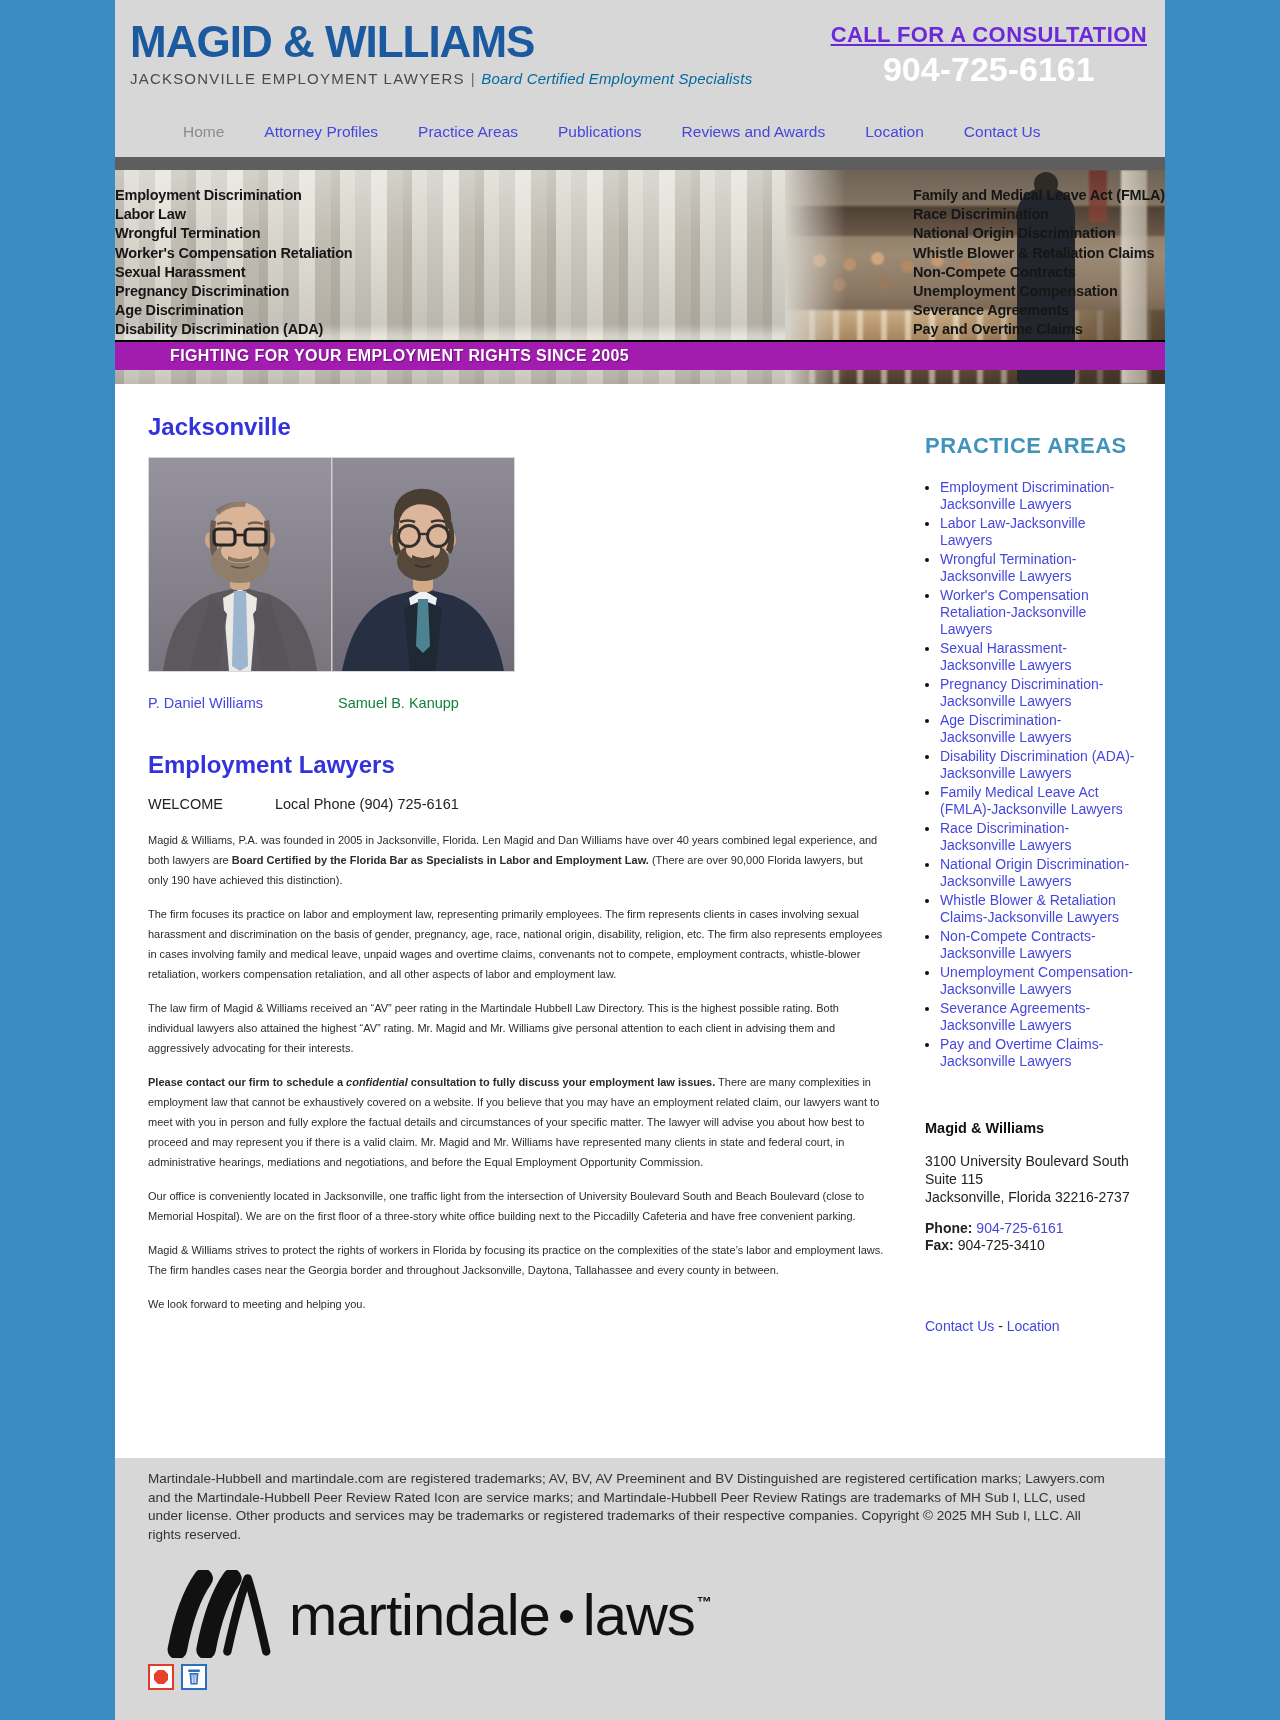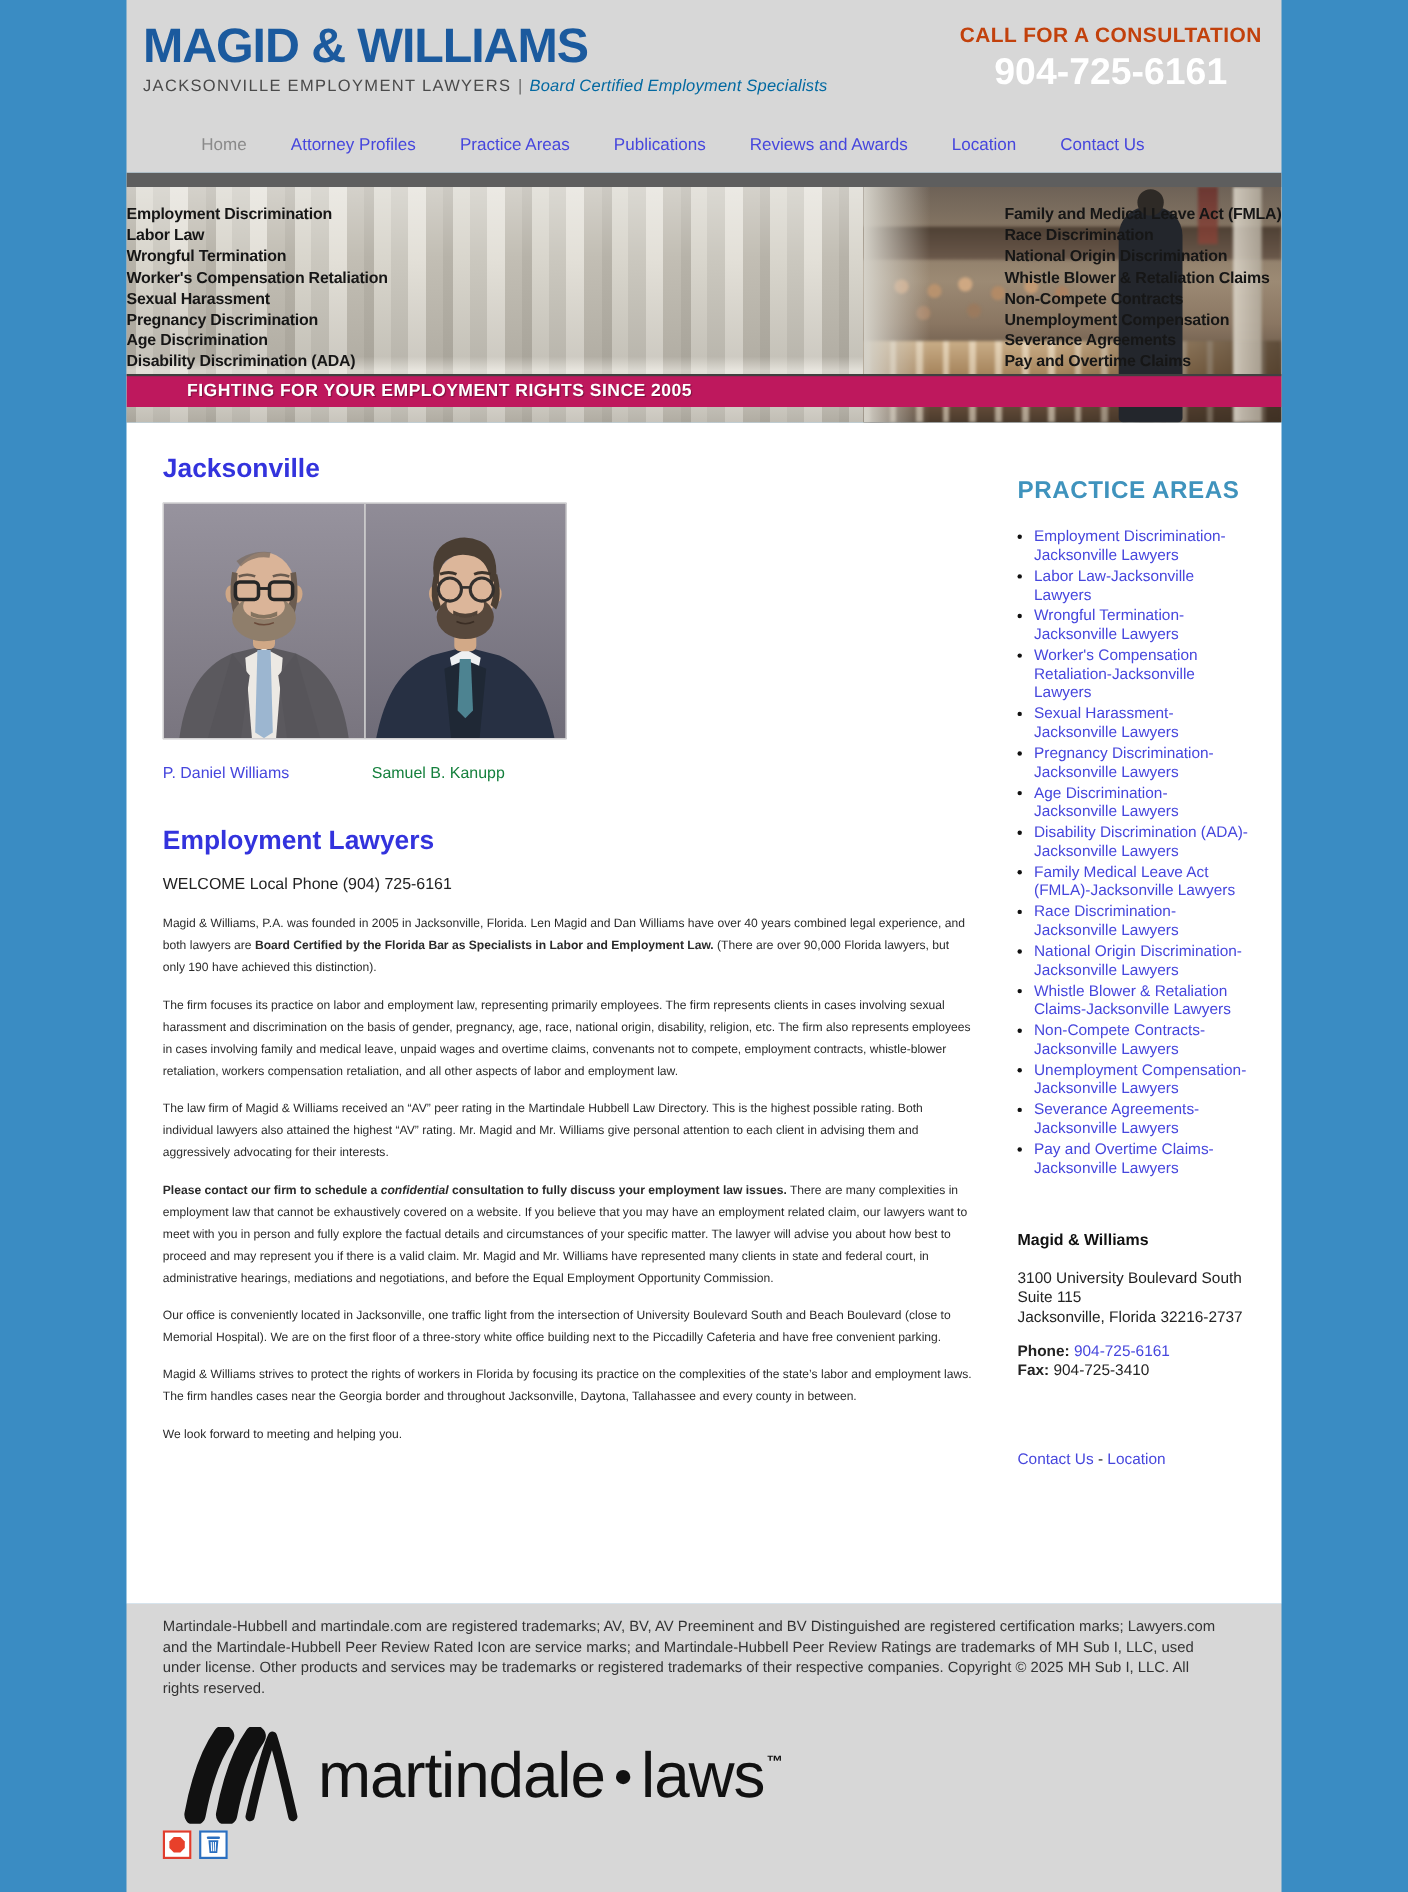--- a/index.html
+++ b/index.html
@@ -15,21 +15,21 @@
   .header{height:157px;background:#d7d7d7;position:relative;flex:none;}
   .logo-block{position:absolute;left:15px;top:18px;}
   .logo-title{
     font-size:44px;font-weight:600;color:#1b5a9e;letter-spacing:-1px;line-height:48px;
   }
   .logo-sub{margin-top:4px;font-size:15px;color:#4a4a4a;letter-spacing:.6px;white-space:nowrap;}
   .logo-sub .caps{letter-spacing:1.2px;}
   .logo-sub .sep{color:#6a6a6a;margin:0 6px;}
   .logo-sub .tagline{font-style:italic;letter-spacing:.2px;color:#0369a1;}
   .call-block{position:absolute;right:18px;top:22px;text-align:center;}
-  .call-label{font-size:19px;font-weight:bold;color:#c2410c;letter-spacing:.4px;}
+  .call-label{font-size:22px;font-weight:bold;color:#6d28d9;letter-spacing:.4px;text-decoration:underline;}
   .call-phone{font-size:34px;font-weight:bold;color:#ffffff;margin-top:2px;cursor:pointer;}
   .nav{position:absolute;left:0;right:0;bottom:8px;height:26px;}
   .nav ul{list-style:none;margin:0;padding:0 0 0 68px;display:flex;gap:40px;}
   .nav li{font-size:15.5px;color:#4646dd;cursor:pointer;white-space:nowrap;}
   .nav li.active{color:#8a8a8a;cursor:default;}
 
   
   .banner{height:227px;position:relative;flex:none;overflow:hidden;background:#d3d0c8;}
   .banner-topstrip{position:absolute;top:0;left:0;right:0;height:13px;background:#5e5e5e;z-index:5;}
   .banner-cols{
@@ -56,36 +56,36 @@
   .bp-pillar{position:absolute;right:18px;top:0;bottom:0;width:26px;background:linear-gradient(90deg,#ded8cc,#b4ac9e);opacity:.85;}
   .bp-flag{position:absolute;right:58px;top:0;width:18px;height:52px;background:linear-gradient(180deg,#6a2c28,#8a4438);opacity:.8;}
   .banner-photo::after{content:"";position:absolute;inset:0;background:linear-gradient(90deg,#d5d2c9 0%,rgba(213,210,201,0) 16%);}
   .banner-lists{position:absolute;top:29px;left:0;right:0;z-index:4;display:flex;justify-content:space-between;}
   .banner-lists ul{list-style:none;margin:0;padding:0;}
   .banner-lists li{font-size:14.5px;font-weight:bold;color:#161616;line-height:19.2px;letter-spacing:-.2px;white-space:nowrap;}
   .bl-left{margin-left:57px;width:264px;}
   .bl-right{margin-left:0;}
   .banner-ribbon{
     position:absolute;left:0;right:0;top:183px;height:30px;z-index:6;box-sizing:border-box;
-    background:#be185d;border-top:2px solid #404040;
+    background:#a21caf;border-top:2px solid #000000;
     color:#fff;font-weight:bold;font-size:16px;letter-spacing:.4px;line-height:27px;
     padding-left:55px;text-shadow:1px 1px 1px rgba(0,0,0,.35);
   }
 
   
   .main{background:#ffffff;height:1074px;overflow:hidden;flex:none;display:flex;padding:0;}
   .article{width:737px;flex:none;padding:29px 0 0 33px;}
   .page-title,.section-title{font-size:24px;font-weight:bold;color:#3333dd;margin:0;}
   .photo-frame{margin-top:16px;width:365px;height:213px;border:1px solid #d8d8d8;background:#8c8892;}
   .names-row{position:relative;margin-top:23px;height:18px;font-size:14.5px;}
   .name-1{position:absolute;left:0;color:#4646dd;cursor:pointer;}
   .name-2{position:absolute;left:190px;color:#15803d;}
   .section-title{margin-top:38px;}
   .welcome-row{margin-top:17px;font-size:14.5px;color:#222;}
-  .welcome-row .wl{}
+  .welcome-row .wl{margin-right:48px;}
   .article p{font-size:11px;line-height:20px;color:#2b2b2b;margin:0 0 14px 0;}
   .article p:first-of-type{margin-top:18px;}
   .seg-b{font-weight:bold;}
   .seg-i{font-style:italic;}
 
   
   .sidebar{width:210px;margin-left:40px;padding-top:49px;}
   .sidebar-title{font-size:22px;color:#3f93bd;letter-spacing:.5px;margin:0;}
   .pa-list{list-style:disc;margin:20px 0 0 0;padding-left:15px;color:#111;}
   .pa-list li{font-size:14px;line-height:17px;margin-bottom:2px;}

